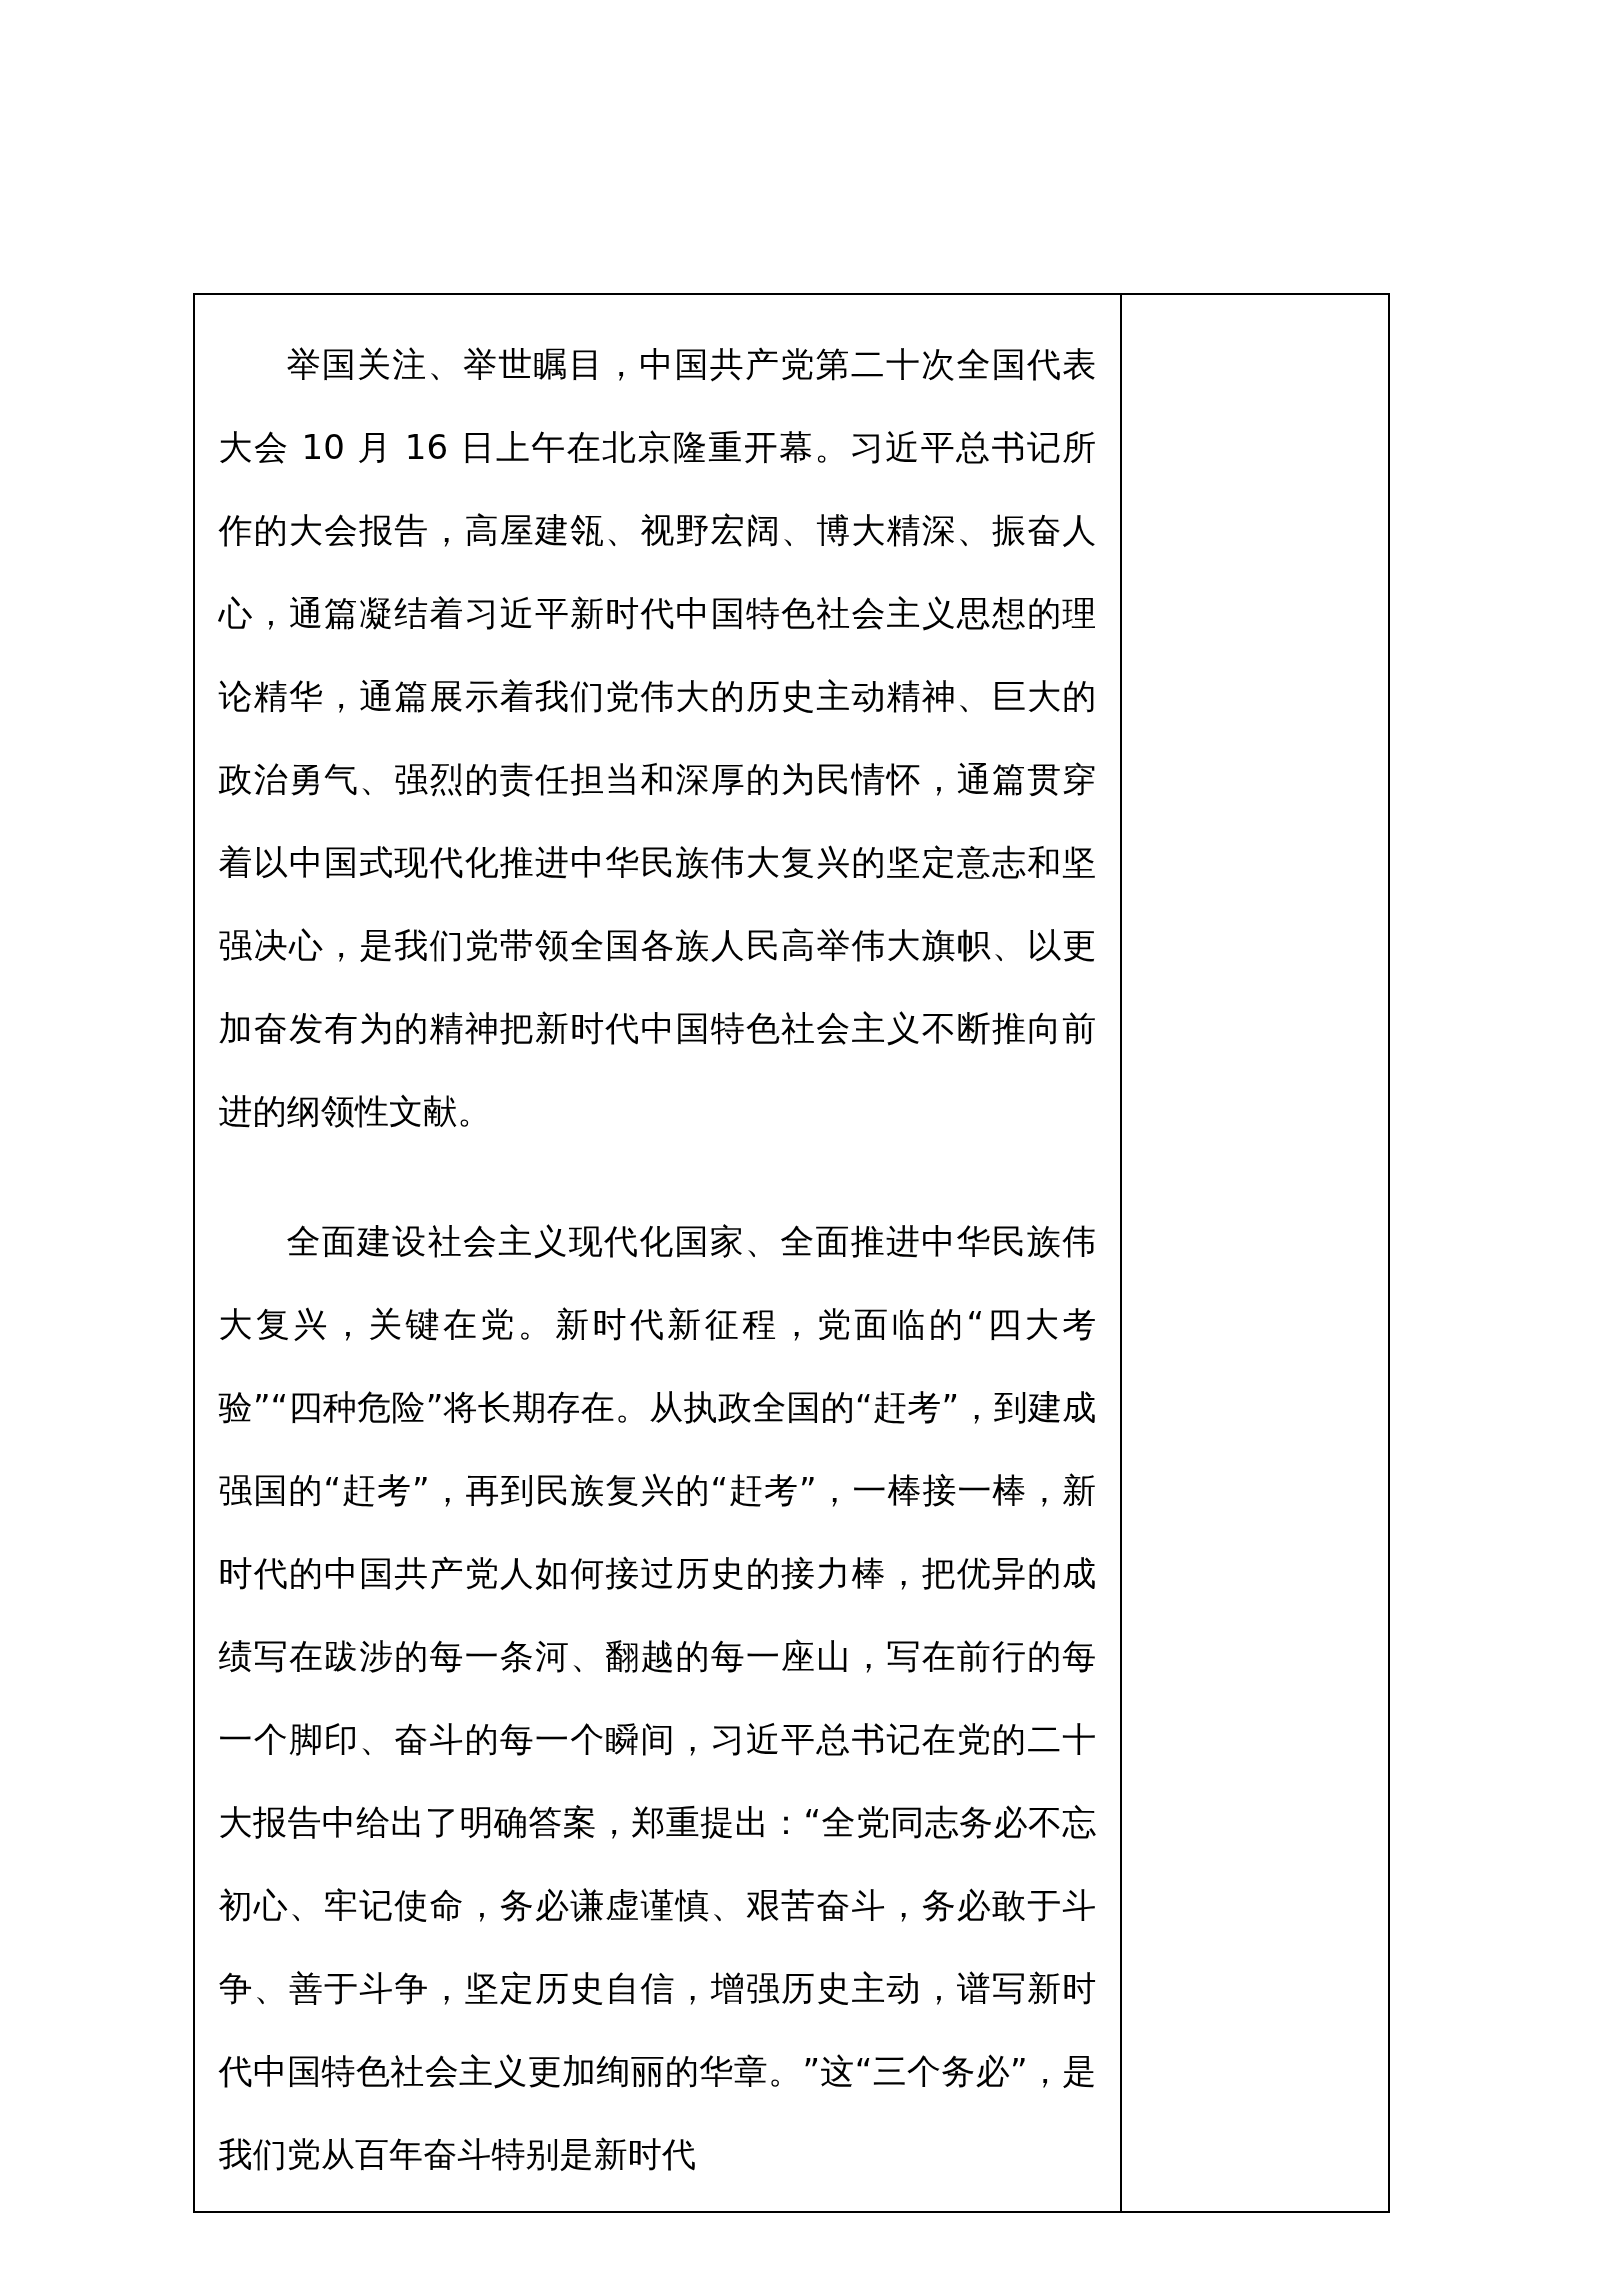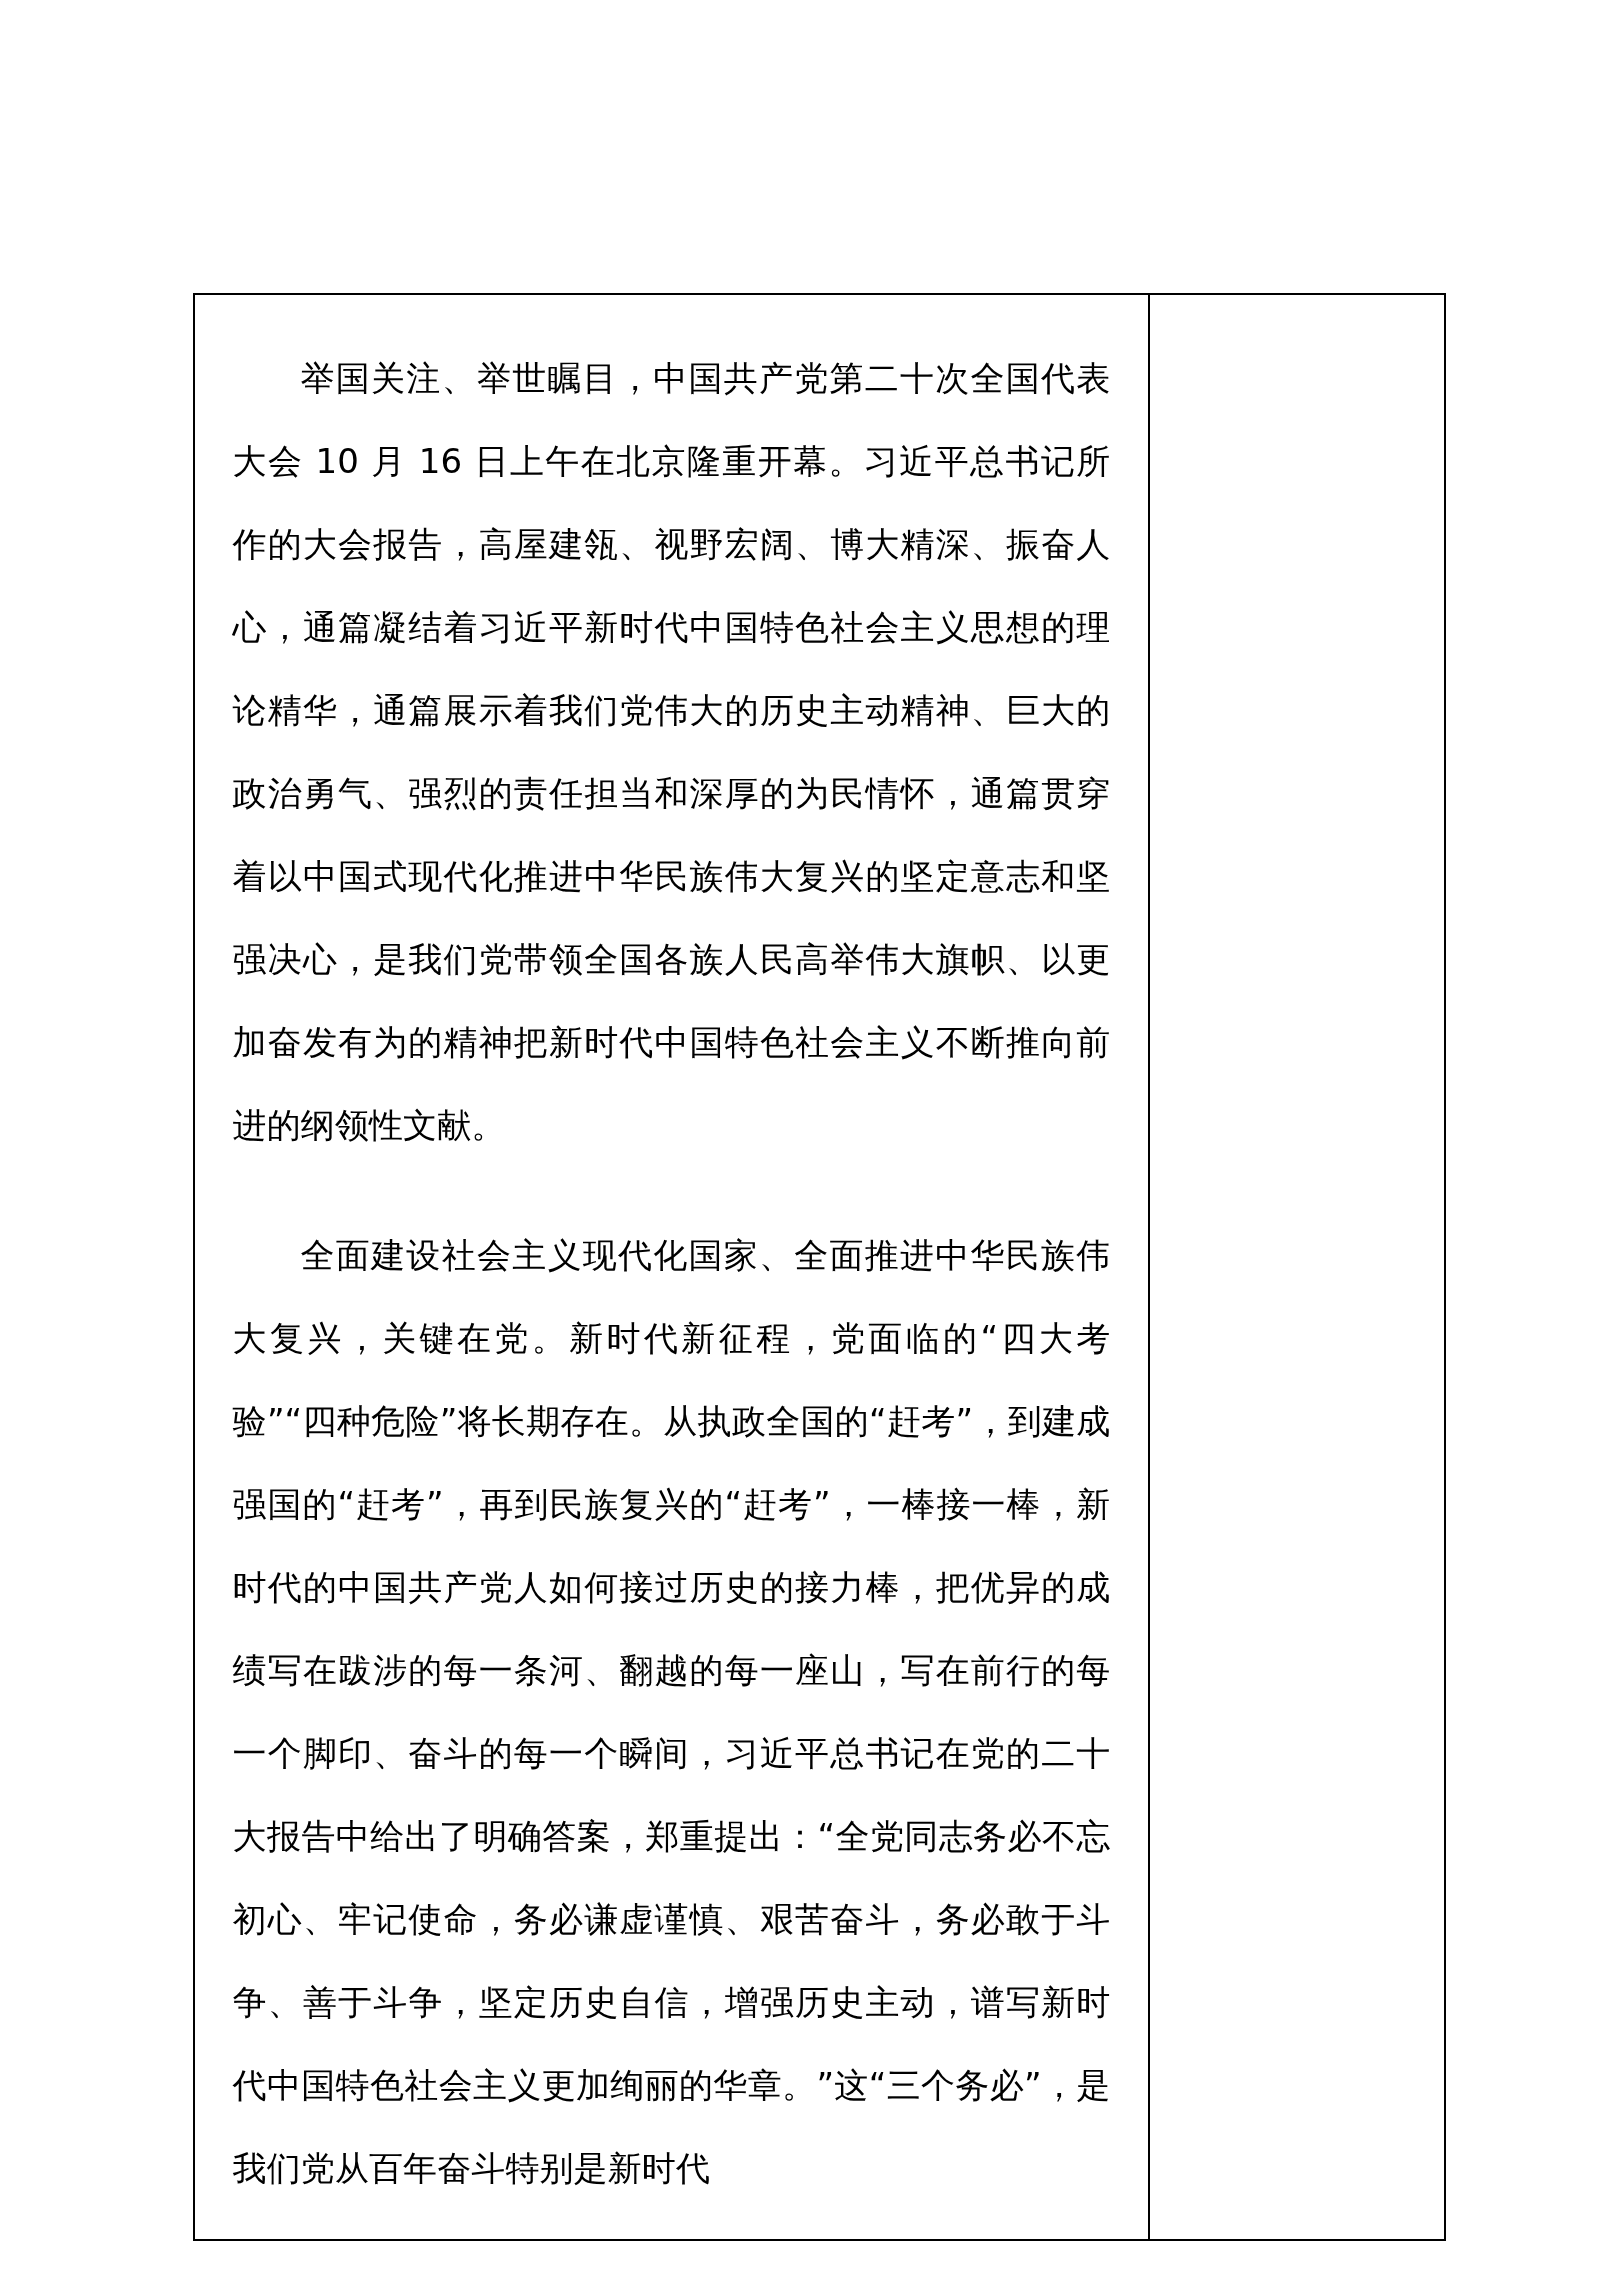--- a/index.html
+++ b/index.html
@@ -29,21 +29,21 @@
     left: 193px;
     top: 293px;
     width: 1183px;          
     height: 1773px;         
     border-collapse: collapse;
     table-layout: fixed;
   }
   .doc-table td {
     border: 2px solid #000000;
     vertical-align: top;
-    padding: 16px;
+    padding: 2px;
     margin-left: 38px;
   }
   .cell-main  { width: 921px; }
   .cell-side  { width: 262px; }
 
   .body-copy {
     padding: 25.5px 21.6px 13.7px 21.6px;
     box-sizing: border-box;
   }
 

